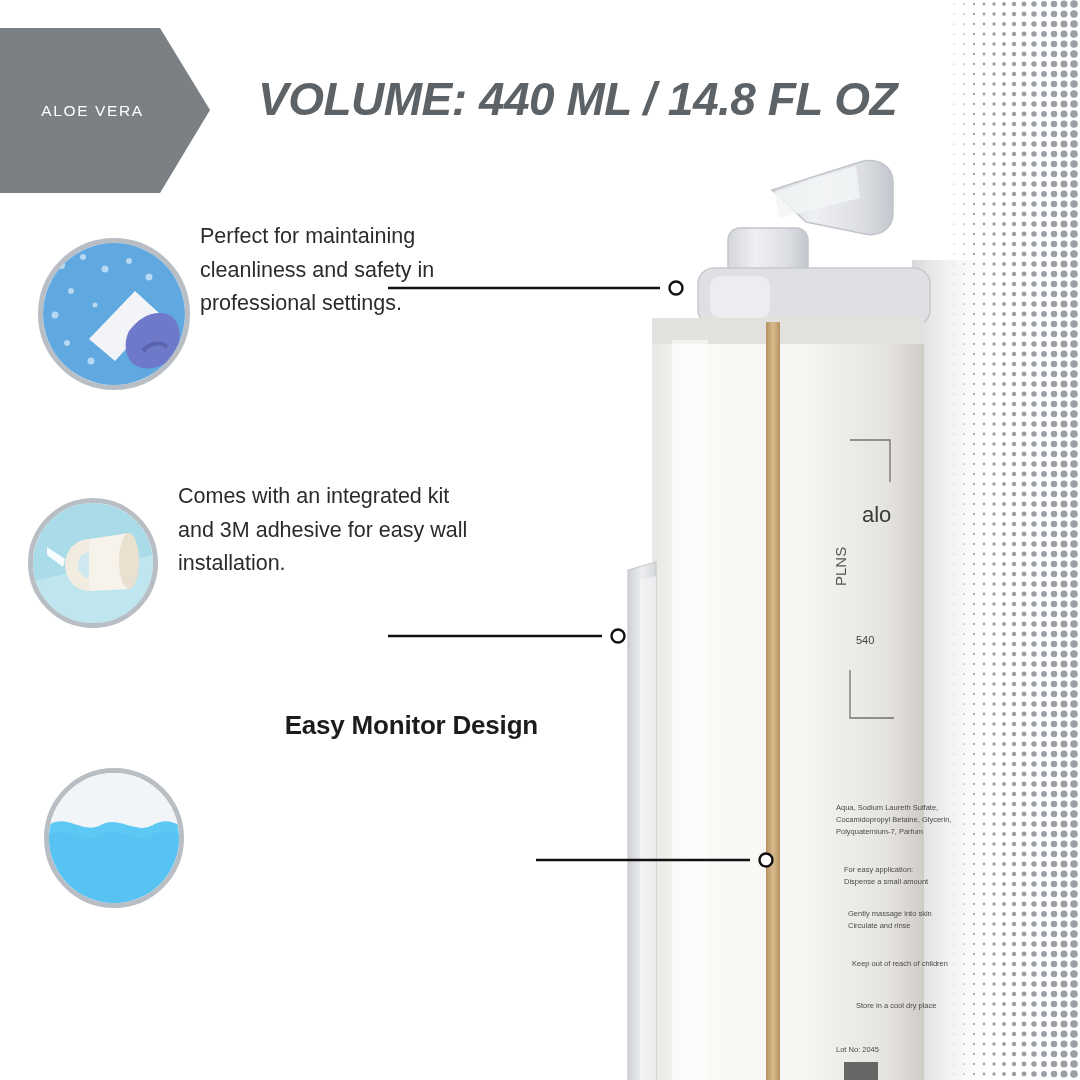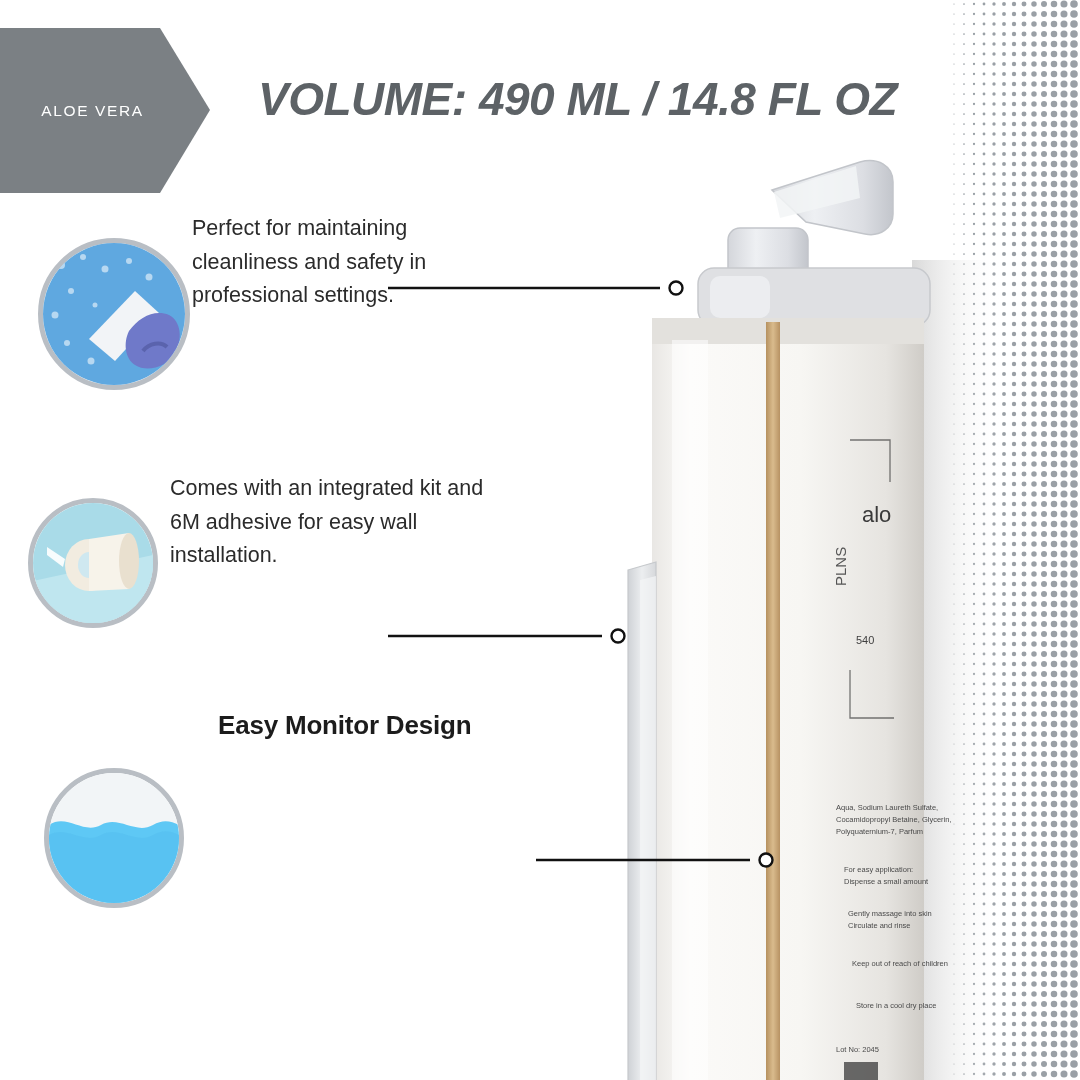--- a/index.html
+++ b/index.html
@@ -84,21 +84,21 @@
     font-size: 26px;
     font-weight: bold;
     color: #1c1c1c;
     margin: 0 0 2px 0;
     letter-spacing: -0.2px;
   }
   .feature-body {
     font-size: 21.5px;
     line-height: 1.56;
     color: #2b2b2b;
-    margin: 0;
+    margin: 8px;
   }
 
   
   .icon-circle {
     position: absolute;
     border-radius: 50%;
     border: 5px solid #b9bec4;
     overflow: hidden;
     box-sizing: border-box;
   }
@@ -109,21 +109,21 @@
     pointer-events: none;
   }
 
   
   #feature-1 { left: 192px; top: 212px; width: 300px; }
   #icon-1 { left: 38px; top: 238px; width: 152px; height: 152px; }
   
   #feature-2 { left: 170px; top: 472px; width: 320px; }
   #icon-2 { left: 28px; top: 498px; width: 130px; height: 130px; }
   
-  #feature-3 { left: 218px; top: 710px; width: 320px; }
+  #feature-3 { left: 218px; top: 710px; width: 320px; text-align: right; }
   #icon-3 { left: 44px; top: 768px; width: 140px; height: 140px; }
 </style>
 </head>
 <body>
 
 <div class="halftone">
   <svg width="130" height="1080" viewBox="0 0 130 1080">
     <g fill="#9aa0a6">
 
       <g id="dotgrid">
@@ -1536,21 +1536,21 @@
   </svg>
 </div>
 
 <div class="tag-banner">
   <svg width="210" height="165" viewBox="0 0 210 165">
     <polygon points="0,0 160,0 210,82 160,165 0,165" fill="#7b8084"></polygon>
   </svg>
   <div class="tag-label">ALOE VERA</div>
 </div>
 
-<div class="headline">VOLUME: 490 ML / 14.8 FL OZ</div>
+<div class="headline">VOLUME: 440 ML / 14.8 FL OZ</div>
 
 <div class="product-stage">
   <svg width="470" height="980" viewBox="0 0 470 980">
     <defs>
       <linearGradient id="bodyGrad" x1="0" y1="0" x2="1" y2="0">
         <stop offset="0%" stop-color="#e9e7e4"></stop>
         <stop offset="14%" stop-color="#fbfaf8"></stop>
         <stop offset="55%" stop-color="#f7f6f3"></stop>
         <stop offset="86%" stop-color="#e6e4e0"></stop>
         <stop offset="100%" stop-color="#cfccc7"></stop>
@@ -1666,21 +1666,21 @@
     <rect width="120" height="120" fill="#a9dbe8"></rect>
     <path d="M0,78 L120,52 L120,120 L0,120 Z" fill="#bfe6ef"></path>
     <ellipse cx="56" cy="62" rx="24" ry="26" fill="#f2ece0"></ellipse>
     <ellipse cx="56" cy="62" rx="11" ry="13" fill="#cfe8f0"></ellipse>
     <path d="M56,36 L96,30 L96,86 L56,88 Z" fill="#f7f3ea"></path>
     <ellipse cx="96" cy="58" rx="10" ry="28" fill="#e9e0cf"></ellipse>
     <path d="M32,56 L14,44 L14,52 L30,64 Z" fill="#ffffff" opacity="0.9"></path>
   </svg>
 </div>
 <div class="feature" id="feature-2">
-  <p class="feature-body">Comes with an integrated kit and 6M adhesive for easy wall installation.</p>
+  <p class="feature-body">Comes with an integrated kit and 3M adhesive for easy wall installation.</p>
 </div>
 
 <div class="icon-circle" id="icon-3">
   <svg width="130" height="130" viewBox="0 0 130 130">
     <rect width="130" height="130" fill="#f2f5f7"></rect>
     <path d="M0,52 C18,40 34,62 52,52 C70,42 86,62 104,52 C114,46 122,48 130,52 L130,130 L0,130 Z" fill="#5ec8f5"></path>
     <path d="M0,62 C18,52 34,72 52,62 C70,52 86,72 104,62 C114,56 122,58 130,62 L130,130 L0,130 Z" fill="#57c0f0" opacity="0.75"></path>
   </svg>
 </div>
 <div class="feature" id="feature-3">

